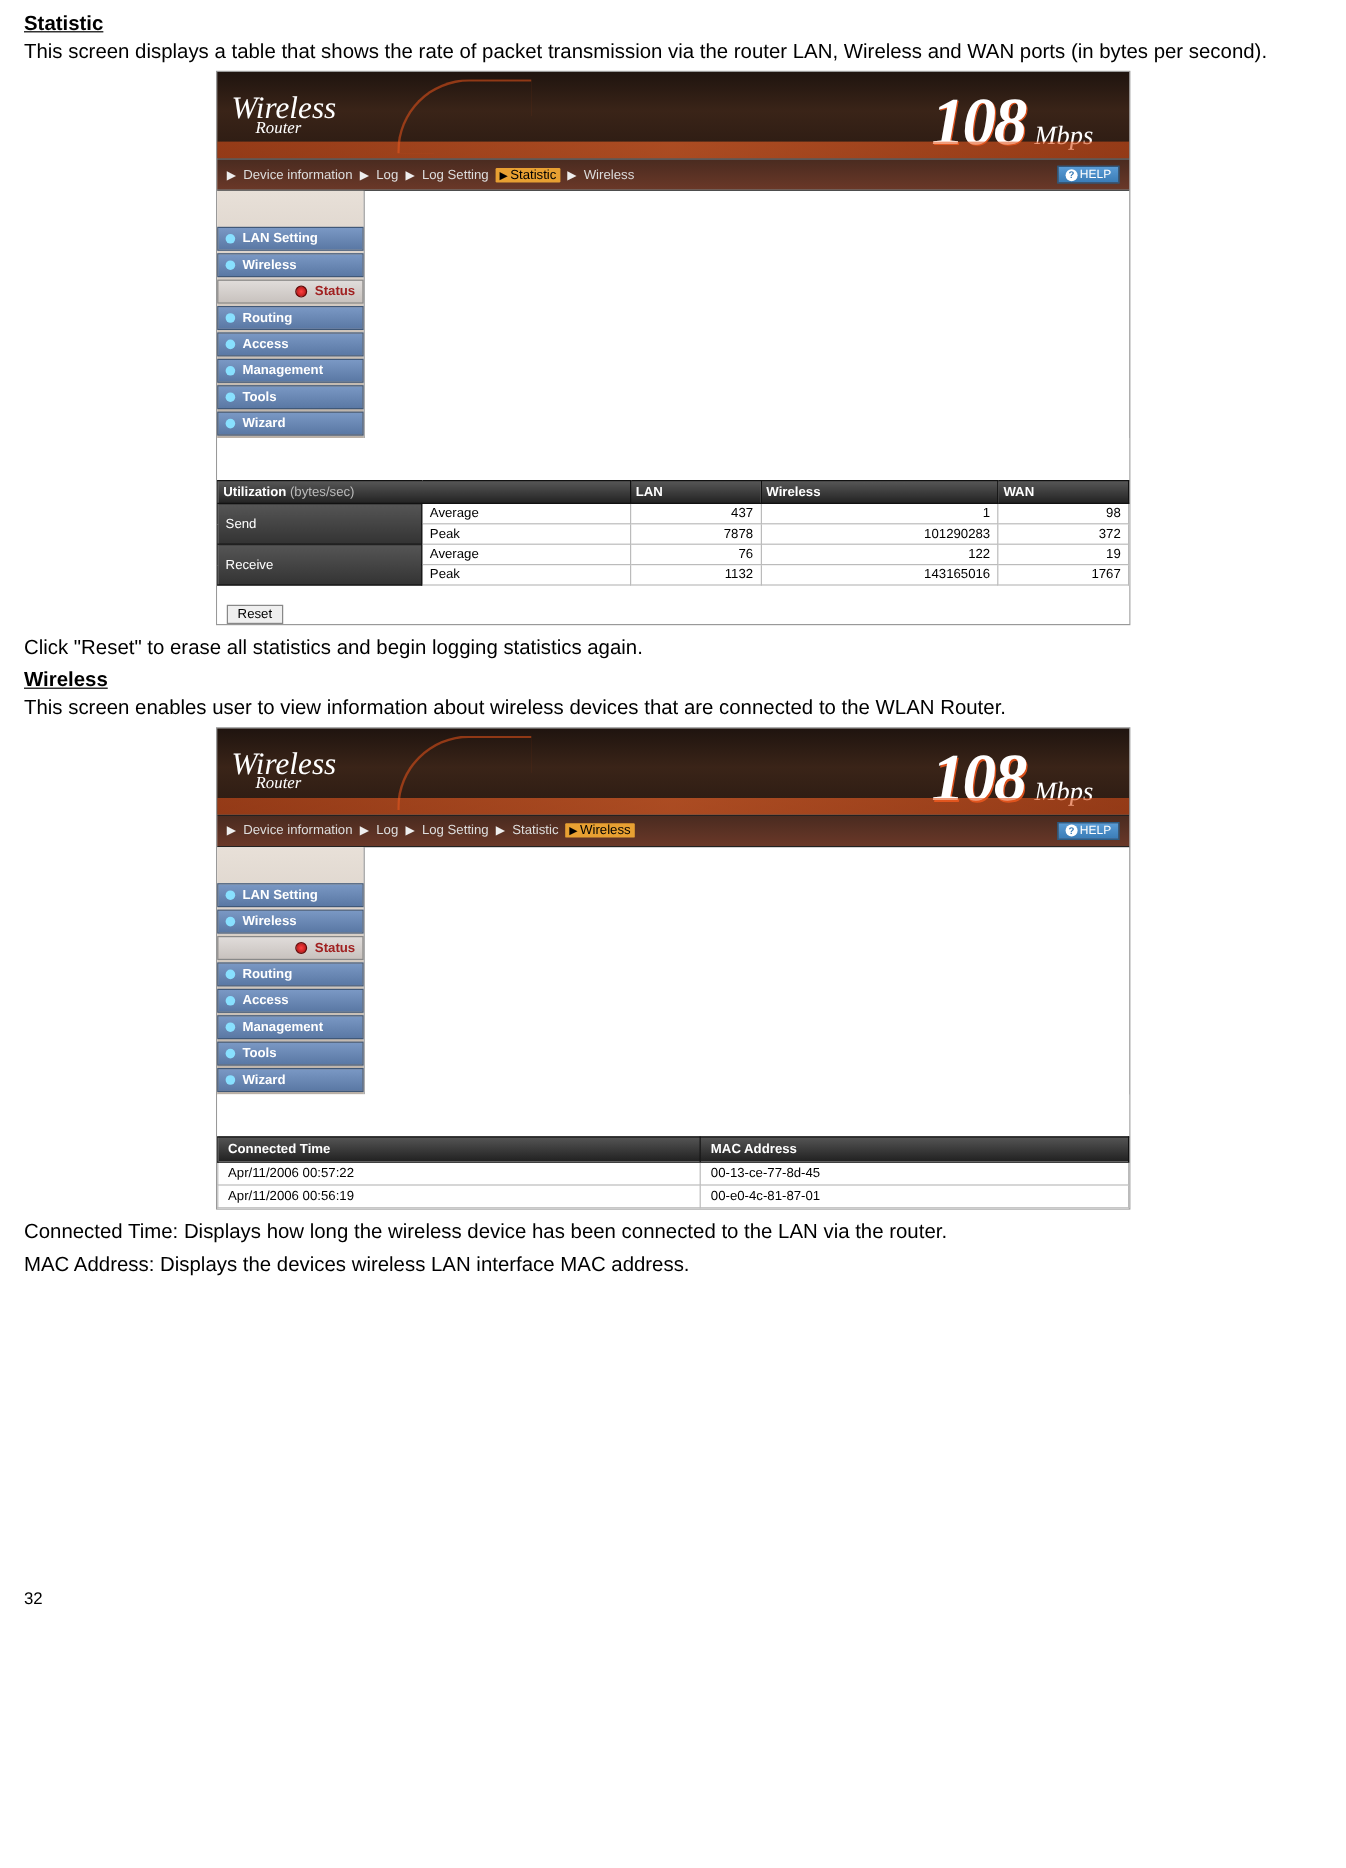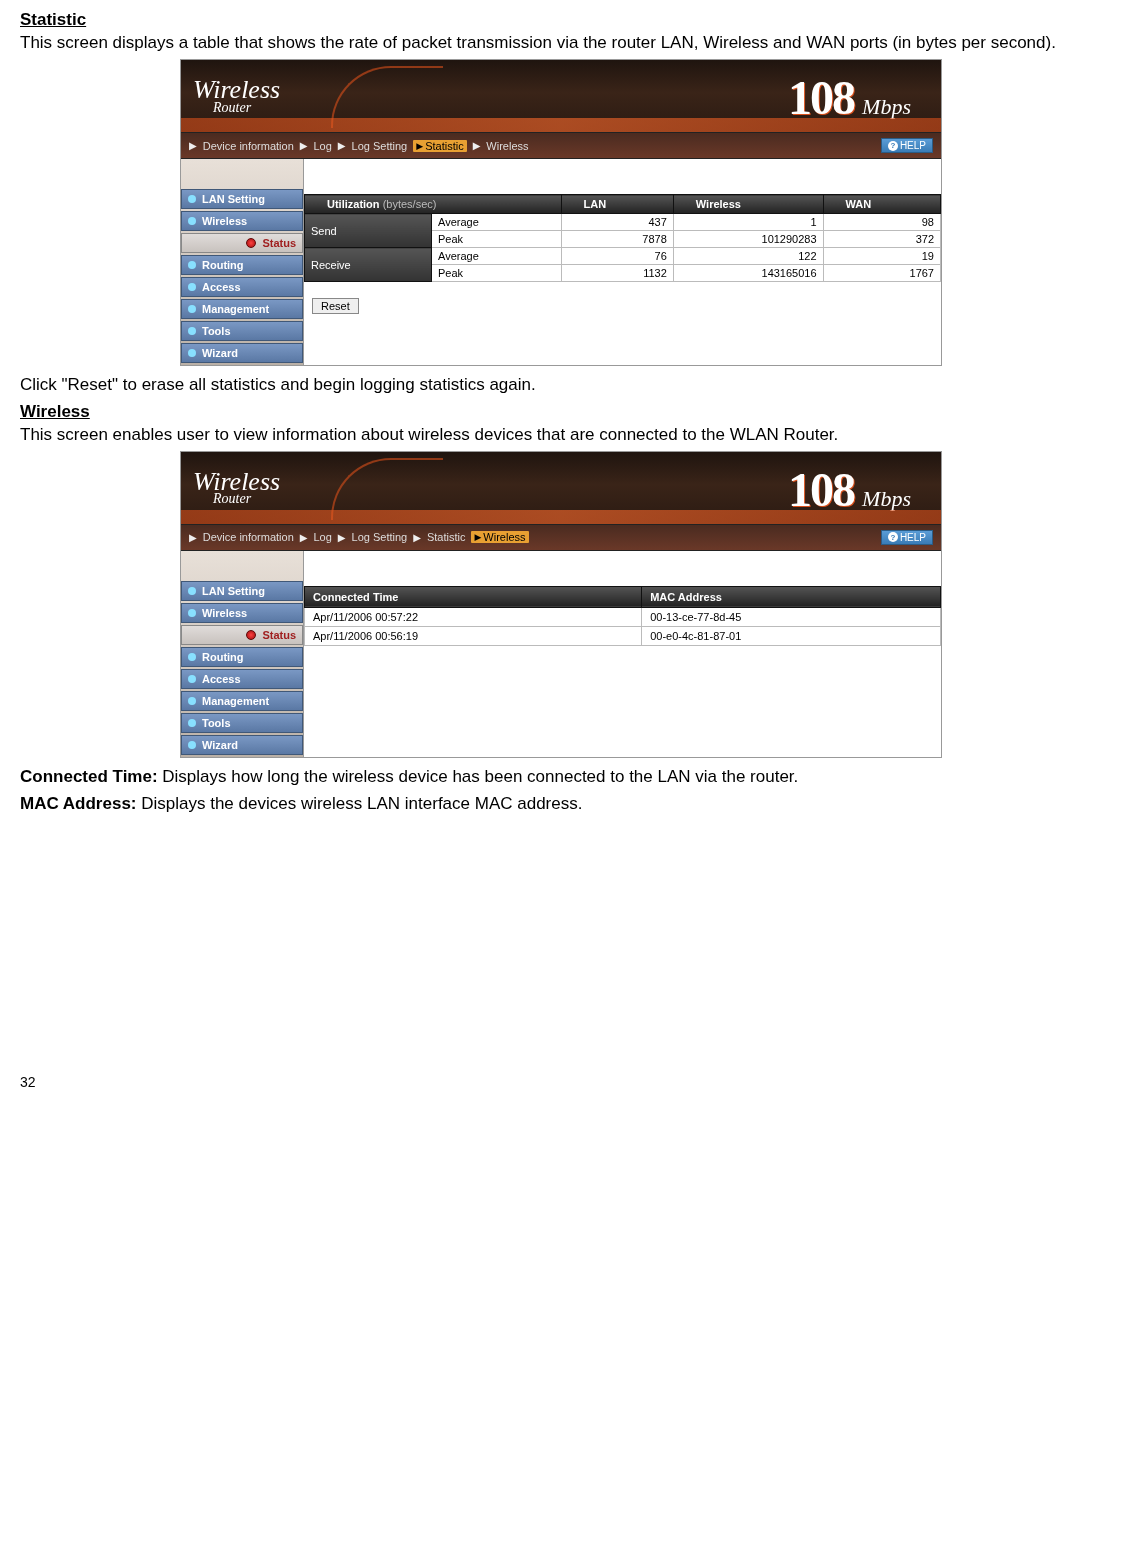--- a/index.html
+++ b/index.html
@@ -65,21 +65,22 @@
   }
   .mbps {
     position: absolute;
     right: 30px;
     top: 10px;
     display: flex;
     align-items: baseline;
   }
   .mbps .num {
     font-family: Georgia, serif;
-    font-size: 48px;
+    font-style: italic;
+    font-size: 56px;
     font-weight: bold;
     color: #fff;
     text-shadow: 1px 1px 0 #d94f1a;
     letter-spacing: -2px;
   }
   .mbps .unit {
     font-family: Georgia, serif;
     font-style: italic;
     font-size: 22px;
     color: #fff;
@@ -134,20 +135,21 @@
     display: inline-flex;
     align-items: center;
     justify-content: center;
     font-weight: bold;
     font-size: 8px;
   }
 
   .router-body {
     display: flex;
     min-height: 190px;
+    flex-direction: column;
   }
   .sidebar {
     width: 122px;
     background: linear-gradient(to bottom, #e8e0d8, #bab0a6);
     padding-top: 30px;
     border-right: 1px solid #999;
   }
   .nav-item {
     background: linear-gradient(to bottom, #7a98c4, #5a78a4);
     color: #fff;
@@ -179,21 +181,21 @@
   .content { flex: 1; background: #fff; }
 
   
   .stat-spacer { height: 35px; }
   .stat-table { width: 100%; border-collapse: collapse; }
   .stat-table th {
     background: linear-gradient(to bottom, #555, #222);
     color: #fff;
     font-weight: bold;
     text-align: left;
-    padding: 3px 22px;
+    padding: 3px 4px;
     font-size: 11px;
     border: 1px solid #111;
   }
   .stat-table td {
     border: 1px solid #bbb;
     padding: 2px 6px;
     font-size: 11px;
     background: #fff;
   }
   .stat-table td.num { text-align: right; }
@@ -227,21 +229,21 @@
     padding: 3px 8px;
     font-size: 11px;
     margin-left: 20px;
   }
 
   .page-number {
     text-align: left;
     font-size: 14px;
     margin-top: 260px;
   }
-  .bold { font-weight: bold; }
+  .bold { font-weight: normal; }
 </style>
 </head>
 <body>
 
 <div class="heading">Statistic</div>
 <div class="para">This screen displays a table that shows the rate of packet transmission via the router LAN, Wireless and WAN ports (in bytes per second).</div>
 
 <div class="screenshot shot1 router">
   <div class="router-header">
     <div class="wr-logo">

